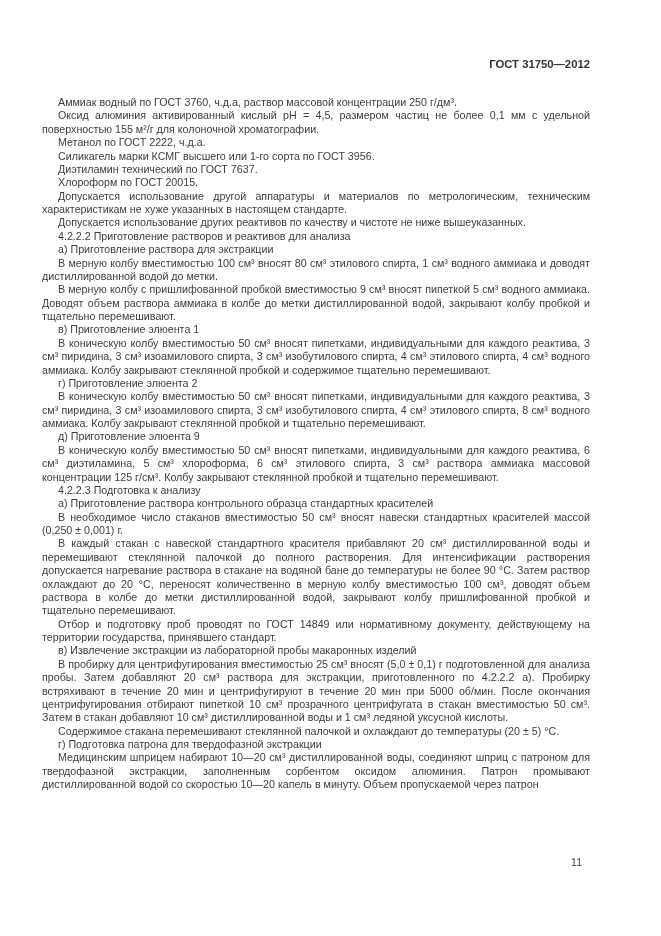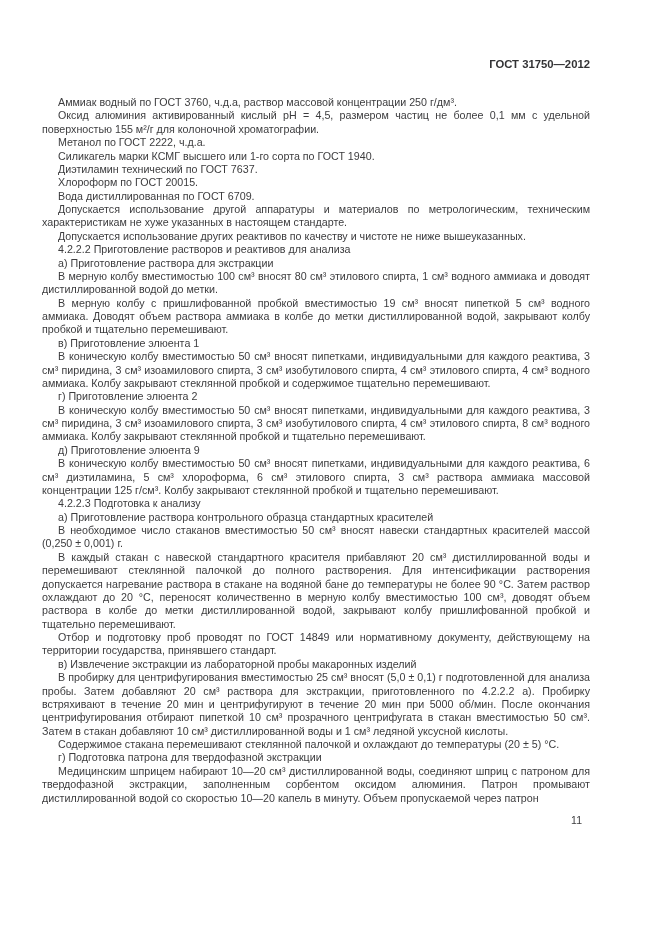--- a/index.html
+++ b/index.html
@@ -31,49 +31,48 @@
   .para {
     margin: 0;
     font-size: 10.7px;
     line-height: 13.37px;
     text-align: justify;
     text-indent: 16px;
     color: #3c3c3e;
   }
   .doc-footer {
     position: absolute;
-    top: 814px; left: 42px; width: 540px;
+    top: 856px; left: 42px; width: 540px;
     text-align: right;
     font-size: 10.5px;
     color: #3c3c3e;
   }
 </style>
 </head>
 <body>
 
 <div class="page">
 
   <div class="doc-header">
     <span>ГОСТ 31750—2012</span>
   </div>
 
   <div class="doc-body">
     <p class="para">Аммиак водный по ГОСТ 3760, ч.д.а, раствор массовой концентрации 250 г/дм³.</p>
     <p class="para">Оксид алюминия активированный кислый pH = 4,5, размером частиц не более 0,1 мм с удельной поверхностью 155 м²/г для колоночной хроматографии.</p>
     <p class="para">Метанол по ГОСТ 2222, ч.д.а.</p>
-    <p class="para">Силикагель марки КСМГ высшего или 1-го сорта по ГОСТ 1940.</p>
+    <p class="para">Силикагель марки КСМГ высшего или 1-го сорта по ГОСТ 3956.</p>
     <p class="para">Диэтиламин технический по ГОСТ 7637.</p>
     <p class="para">Хлороформ по ГОСТ 20015.</p>
-    <p class="para">Вода дистиллированная по ГОСТ 6709.</p>
     <p class="para">Допускается использование другой аппаратуры и материалов по метрологическим, техническим характеристикам не хуже указанных в настоящем стандарте.</p>
     <p class="para">Допускается использование других реактивов по качеству и чистоте не ниже вышеуказанных.</p>
     <p class="para">4.2.2.2 Приготовление растворов и реактивов для анализа</p>
     <p class="para">а) Приготовление раствора для экстракции</p>
     <p class="para">В мерную колбу вместимостью 100 см³ вносят 80 см³ этилового спирта, 1 см³ водного аммиака и доводят дистиллированной водой до метки.</p>
-    <p class="para">В мерную колбу с пришлифованной пробкой вместимостью 19 см³ вносят пипеткой 5 см³ водного аммиака. Доводят объем раствора аммиака в колбе до метки дистиллированной водой, закрывают колбу пробкой и тщательно перемешивают.</p>
+    <p class="para">В мерную колбу с пришлифованной пробкой вместимостью 9 см³ вносят пипеткой 5 см³ водного аммиака. Доводят объем раствора аммиака в колбе до метки дистиллированной водой, закрывают колбу пробкой и тщательно перемешивают.</p>
     <p class="para">в) Приготовление элюента 1</p>
     <p class="para">В коническую колбу вместимостью 50 см³ вносят пипетками, индивидуальными для каждого реактива, 3 см³ пиридина, 3 см³ изоамилового спирта, 3 см³ изобутилового спирта, 4 см³ этилового спирта, 4 см³ водного аммиака. Колбу закрывают стеклянной пробкой и содержимое тщательно перемешивают.</p>
     <p class="para">г) Приготовление элюента 2</p>
     <p class="para">В коническую колбу вместимостью 50 см³ вносят пипетками, индивидуальными для каждого реактива, 3 см³ пиридина, 3 см³ изоамилового спирта, 3 см³ изобутилового спирта, 4 см³ этилового спирта, 8 см³ водного аммиака. Колбу закрывают стеклянной пробкой и тщательно перемешивают.</p>
     <p class="para">д) Приготовление элюента 9</p>
     <p class="para">В коническую колбу вместимостью 50 см³ вносят пипетками, индивидуальными для каждого реактива, 6 см³ диэтиламина, 5 см³ хлороформа, 6 см³ этилового спирта, 3 см³ раствора аммиака массовой концентрации 125 г/см³. Колбу закрывают стеклянной пробкой и тщательно перемешивают.</p>
     <p class="para">4.2.2.3 Подготовка к анализу</p>
     <p class="para">а) Приготовление раствора контрольного образца стандартных красителей</p>
     <p class="para">В необходимое число стаканов вместимостью 50 см³ вносят навески стандартных красителей массой (0,250 ± 0,001) г.</p>
     <p class="para">В каждый стакан с навеской стандартного красителя прибавляют 20 см³ дистиллированной воды и перемешивают стеклянной палочкой до полного растворения. Для интенсификации растворения допускается нагревание раствора в стакане на водяной бане до температуры не более 90 °С. Затем раствор охлаждают до 20 °С, переносят количественно в мерную колбу вместимостью 100 см³, доводят объем раствора в колбе до метки дистиллированной водой, закрывают колбу пришлифованной пробкой и тщательно перемешивают.</p>

